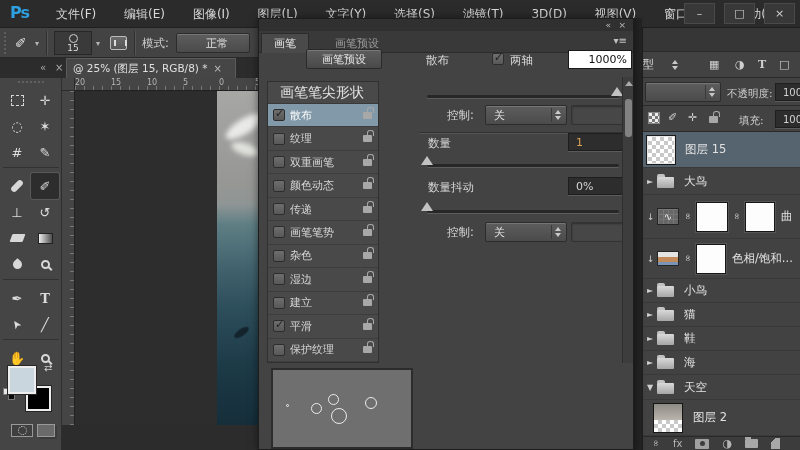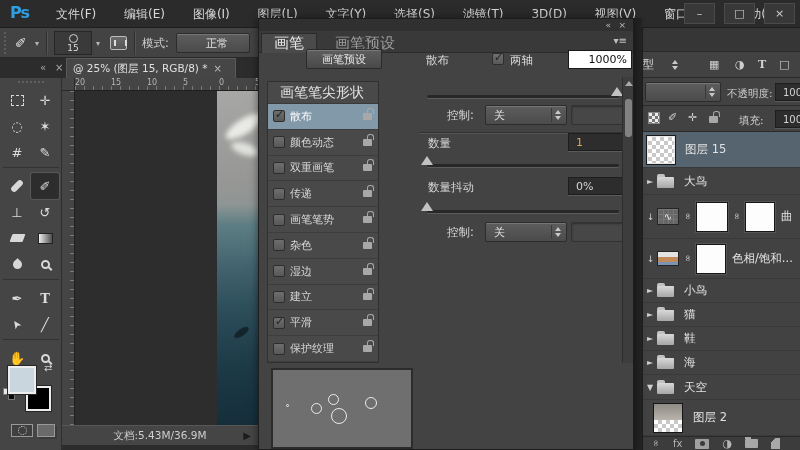--- a/index.html
+++ b/index.html
@@ -67,21 +67,21 @@
 .bird1{position:absolute;left:6px;top:28px;width:42px;height:15px;background:#f2f3ef;border-radius:50%;transform:rotate(-32deg);filter:blur(2.5px);opacity:.9}
 .bird2{position:absolute;left:14px;top:52px;width:28px;height:12px;background:#eceee8;border-radius:50%;transform:rotate(18deg);filter:blur(2.5px);opacity:.85}
 .fish{position:absolute;left:16px;top:238px;width:17px;height:7px;background:#13242d;border-radius:50%;transform:rotate(-35deg);filter:blur(.6px)}
 .statusbar{position:absolute;left:62px;top:425px;width:196px;height:20px;background:#454545;border-top:1px solid #575757;z-index:1;display:flex;align-items:center;justify-content:center;font-size:10.5px;color:#cfcfcf}
 .statusarrow{position:absolute;right:7px;top:4px;font-size:10px;color:#1c1c1c}
 
 .bpanel{position:absolute;left:258px;top:18px;width:376px;height:432px;background:#434343;border:1px solid #1d1d1d;box-shadow:0 0 8px rgba(0,0,0,.5);z-index:6}
 .bp-top{position:absolute;left:0;top:0;width:100%;height:12px;background:#303030}
 .bp-top .ic{position:absolute;top:0;font-size:9px;color:#b8b8b8;line-height:12px}
 .bp-tabs{position:absolute;left:0;top:12px;width:100%;height:22px;background:#393939;border-bottom:1px solid #2b2b2b}
-.bp-tab{position:absolute;top:2px;height:20px;display:flex;align-items:center;padding:0 12px;font-size:15px}
+.bp-tab{position:absolute;top:2px;height:20px;display:flex;align-items:center;padding:0 12px;font-size:11px}
 .bp-tab.on{background:#4a4a4a;color:#e8e8e8;border:1px solid #2b2b2b;border-bottom:none}
 .bp-tab.off{color:#9a9a9a}
 .bp-menu{position:absolute;right:6px;top:4px;font-size:10px;color:#c0c0c0}
 .presetbtn{position:absolute;left:47px;top:30px;width:76px;height:20px;background:linear-gradient(#5e5e5e,#494949);border:1px solid #2a2a2a;box-shadow:inset 0 1px 0 #787878;border-radius:2px;font-size:11px;color:#e4e4e4;display:flex;align-items:center;justify-content:center}
 .blist{position:absolute;left:8px;top:62px;width:112px;height:282px;background:#494949;border:1px solid #303030;display:flex;flex-direction:column}
 .bhdr{height:22px;display:flex;align-items:center;padding-left:12px;font-size:14px;color:#e2e2e2;border-bottom:1px solid #3a3a3a}
 .bitem{flex:1;display:flex;align-items:center;padding-left:5px;font-size:11px;color:#d6d6d6;border-bottom:1px solid #3d3d3d}
 .bitem.sel{background:#8299a9;color:#fff}
 .blbl{margin-left:5px;white-space:nowrap}
 .cb{width:12px;height:12px;background:linear-gradient(#6e6e6e,#585858);border:1px solid #2d2d2d;border-radius:2px;position:relative;flex:none}
@@ -274,24 +274,20 @@
     <span style="left:144px">0</span>
     <span style="left:180px">5</span>
   </div>
   <div class="vruler"></div>
   <div class="paste"></div>
   <div class="docimg">
     <div class="bird1"></div>
     <div class="bird2"></div>
     <div class="fish"></div>
   </div>
-  <div class="statusbar">
-    <span>文档:5.43M/36.9M</span>
-    <span class="statusarrow">▶</span>
-  </div>
 
   <div class="bpanel">
     <div class="bp-top">
       <span class="ic" style="right:22px">«</span>
       <span class="ic" style="right:7px">×</span>
     </div>
     <div class="bp-tabs">
       <div class="bp-tab on" style="left:2px">
           <span>画笔</span>
         </div>
@@ -308,26 +304,31 @@
       <div class="bhdr">
           <span>画笔笔尖形状</span>
         </div>
       <div class="bitem sel">
           <span class="cb on"></span>
           <span class="blbl">散布</span>
           <span class="lk"></span>
         </div>
       <div class="bitem">
           <span class="cb"></span>
+          <span class="blbl">纹理</span>
+          <span class="lk"></span>
+        </div>
+      <div class="bitem">
+          <span class="cb"></span>
+          <span class="blbl">双重画笔</span>
+          <span class="lk"></span>
+        </div>
+      <div class="bitem">
+          <span class="cb"></span>
           <span class="blbl">颜色动态</span>
-          <span class="lk"></span>
-        </div>
-      <div class="bitem">
-          <span class="cb"></span>
-          <span class="blbl">双重画笔</span>
           <span class="lk"></span>
         </div>
       <div class="bitem">
           <span class="cb"></span>
           <span class="blbl">传递</span>
           <span class="lk"></span>
         </div>
       <div class="bitem">
           <span class="cb"></span>
           <span class="blbl">画笔笔势</span>

